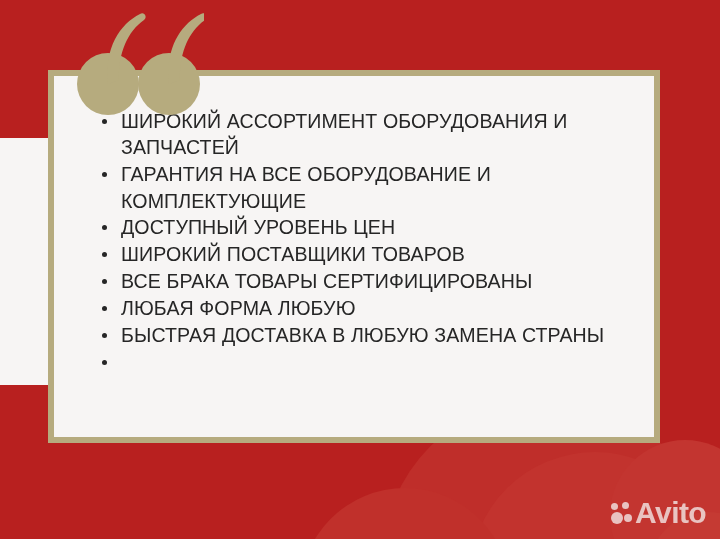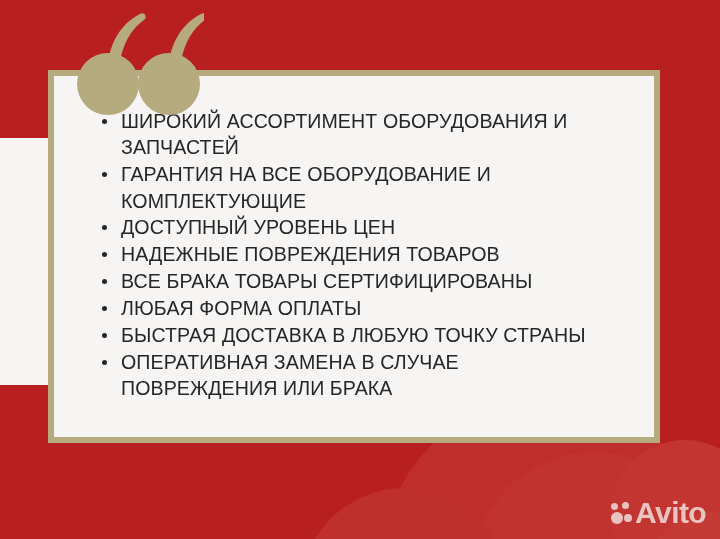--- a/index.html
+++ b/index.html
@@ -152,25 +152,25 @@
   </div>
 
   <div class="white-band"></div>
 
   <div class="card">
     <div class="card-inner">
       <ul class="benefits">
         <li><span class="bullet"></span><span>ШИРОКИЙ АССОРТИМЕНТ ОБОРУДОВАНИЯ И ЗАПЧАСТЕЙ</span></li>
         <li><span class="bullet"></span><span>ГАРАНТИЯ НА ВСЕ ОБОРУДОВАНИЕ И КОМПЛЕКТУЮЩИЕ</span></li>
         <li><span class="bullet"></span><span>ДОСТУПНЫЙ УРОВЕНЬ ЦЕН</span></li>
-        <li><span class="bullet"></span><span>НАДЕЖНЫЕ ПОВРЕЖДЕНИЯ ТОВАРОВ</span></li>
+        <li><span class="bullet"></span><span>ШИРОКИЙ ПОСТАВЩИКИ ТОВАРОВ</span></li>
         <li><span class="bullet"></span><span>ВСЕ БРАКА ТОВАРЫ СЕРТИФИЦИРОВАНЫ</span></li>
-        <li><span class="bullet"></span><span>ЛЮБАЯ ФОРМА ОПЛАТЫ</span></li>
-        <li><span class="bullet"></span><span>БЫСТРАЯ ДОСТАВКА В ЛЮБУЮ ТОЧКУ СТРАНЫ</span></li>
-        <li><span class="bullet"></span><span>ОПЕРАТИВНАЯ ЗАМЕНА В СЛУЧАЕ ПОВРЕЖДЕНИЯ ИЛИ БРАКА</span></li>
+        <li><span class="bullet"></span><span>ЛЮБАЯ ФОРМА ЛЮБУЮ</span></li>
+        <li><span class="bullet"></span><span>БЫСТРАЯ ДОСТАВКА В ЛЮБУЮ ЗАМЕНА СТРАНЫ</span></li>
+        <li><span class="bullet"></span></li>
       </ul>
     </div>
   </div>
 
   <div class="quote-mark">
     <svg viewBox="0 0 130 112" xmlns="http://www.w3.org/2000/svg" aria-hidden="true">
       <g fill="#b6ab7e">
         <circle cx="34" cy="76" r="31"></circle>
         <path d="M34 76 C30 40 46 16 66 6 C70 3 74 9 70 12 C54 23 44 45 45 72 Z"></path>
         <circle cx="95" cy="76" r="31"></circle>

